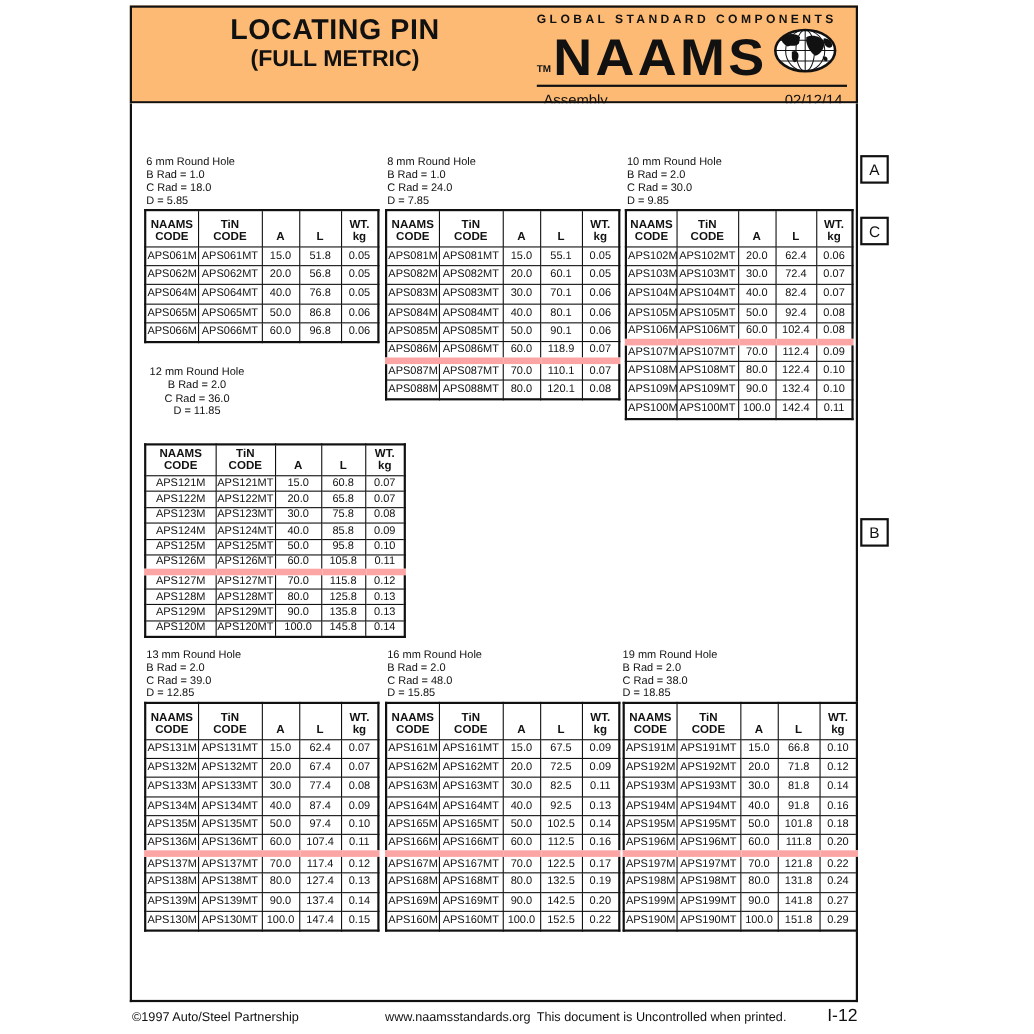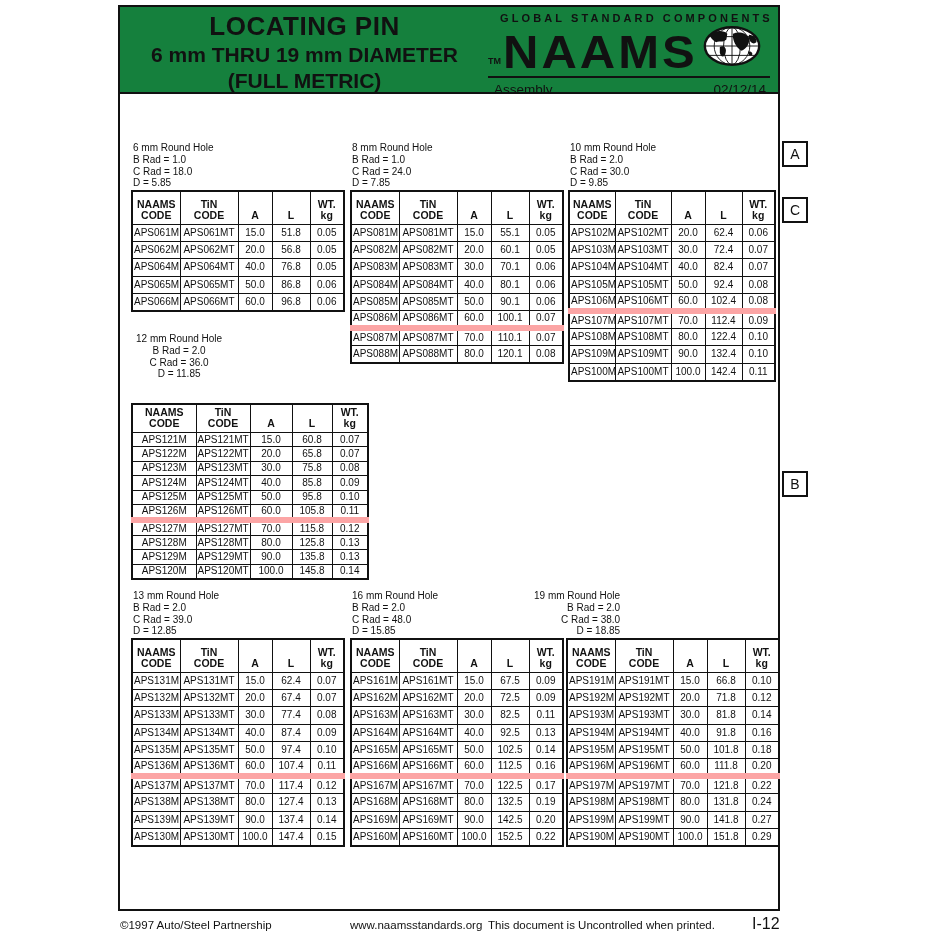--- a/index.html
+++ b/index.html
@@ -1,26 +1,26 @@
 <!DOCTYPE html>
 <html><head>
 <meta charset="utf-8">
 <style>
   * { margin:0; padding:0; box-sizing:border-box; }
   html,body { width:940px; height:940px; background:#ffffff; font-family:"Liberation Sans", sans-serif; color:#111; }
   .page { position:relative; width:940px; height:940px; background:#fff; overflow:hidden; }
 
   
-  .header-box { position:absolute; left:118px; top:5px; width:662px; height:89px; border:2px solid #111; background:#15803d; }
+  .header-box { position:absolute; left:118px; top:5px; width:662px; height:89px; border:2px solid #111; background:#fdba74; }
   .title-block { position:absolute; left:12px; top:4px; width:345px; text-align:center; font-weight:bold; }
   .title-line1 { font-size:26px; letter-spacing:.5px; line-height:30px; }
   .title-line2 { font-size:21px; line-height:27px; }
   .title-line3 { font-size:21px; line-height:26px; }
   .logo-block { position:absolute; right:8px; top:5px; width:282px; }
-  .brand-top { font-size:11px; font-weight:bold; letter-spacing:3.1px; white-space:nowrap; line-height:12px;margin-left:12px; }
+  .brand-top { font-size:11px; font-weight:bold; letter-spacing:3.1px; white-space:nowrap; line-height:12px; }
   .brand-row { display:flex; align-items:flex-end; margin-top:0; }
   .tm { font-size:9px; font-weight:bold; margin:0 2px 7px 0; letter-spacing:0; }
   .brand-name { font-size:49px; font-weight:bold; letter-spacing:3px; line-height:42px; transform:scaleY(.96); }
   .globe { margin:0 0 1px 4px; }
   .brand-rule { border-top:2.5px solid #111; margin-top:3px; }
   .brand-sub { display:flex; justify-content:space-between; margin-top:4px; padding:0 4px 0 6px; font-size:13.5px; }
 
   
   .body-box { position:absolute; left:118px; top:94px; width:662px; height:817px; border:2px solid #111; border-top:none; background:#fff; }
 
@@ -44,21 +44,20 @@
   .ft-page { font-size:16px; }
 </style>
 </head>
 <body>
 
 <div class="page">
 
   <div class="header-box">
     <div class="title-block">
       <div class="title-line1">LOCATING PIN</div>
-      <div class="title-line2">6 mm THRU 19 mm DIAMETER</div>
       <div class="title-line3">(FULL METRIC)</div>
     </div>
     <div class="logo-block">
       <div class="brand-top">GLOBAL STANDARD COMPONENTS</div>
       <div class="brand-row">
         <span class="tm">TM</span>
         <span class="brand-name">NAAMS</span>
         <span class="globe">
           <svg width="60" height="44" viewBox="0 0 64 46">
             <defs>
@@ -219,21 +218,21 @@
           <td>APS085M</td>
           <td>APS085MT</td>
           <td>50.0</td>
           <td>90.1</td>
           <td>0.06</td>
         </tr>
         <tr>
           <td>APS086M</td>
           <td>APS086MT</td>
           <td>60.0</td>
-          <td>100.1</td>
+          <td>118.9</td>
           <td>0.07</td>
         </tr>
         <tr class="group-sep">
           <td>APS087M</td>
           <td>APS087MT</td>
           <td>70.0</td>
           <td>110.1</td>
           <td>0.07</td>
         </tr>
         <tr>
@@ -632,21 +631,21 @@
         <tr>
           <td>APS160M</td>
           <td>APS160MT</td>
           <td>100.0</td>
           <td>152.5</td>
           <td>0.22</td>
         </tr>
       </tbody>
     </table>
 
-  <div class="notes" style="left:534px; top:590px;text-align:right;">
+  <div class="notes" style="left:566px; top:590px;">
     <div>19 mm Round Hole</div>
     <div>B Rad = 2.0</div>
     <div>C Rad = 38.0</div>
     <div>D = 18.85</div>
   </div>
   <table class="tbl" style="left:566px; top:638px; width:212px;">
     <colgroup>
         <col style="width:48px">
         <col style="width:58px">
         <col style="width:34px">

